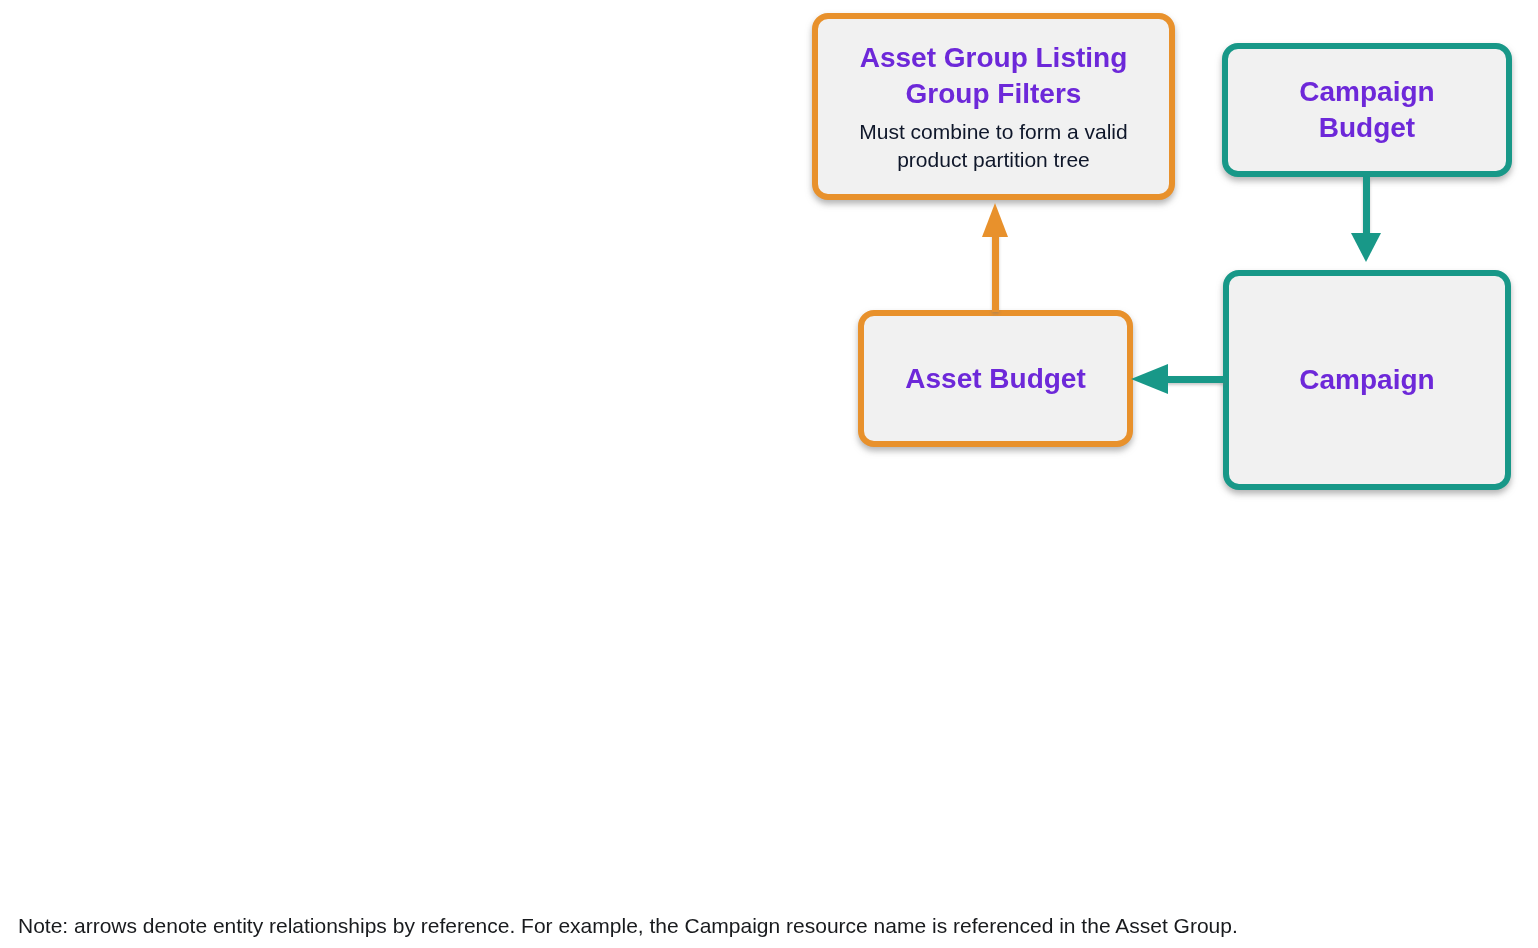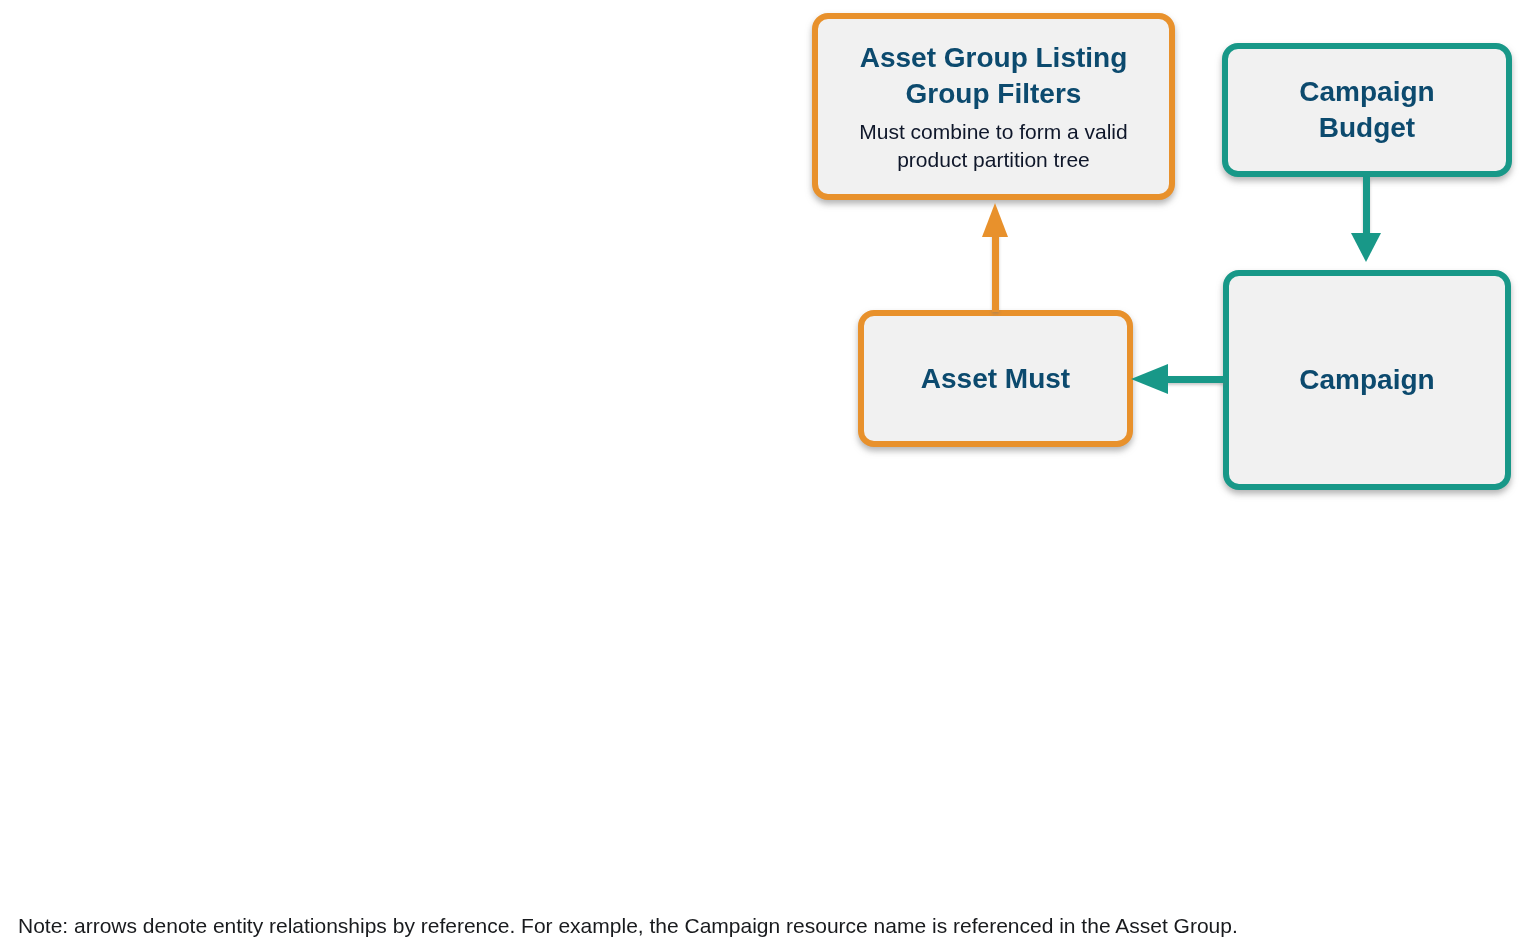--- a/index.html
+++ b/index.html
@@ -27,21 +27,21 @@
     align-items: center;
     justify-content: center;
     text-align: center;
   }
   .node.orange { border-color: #E8912C; }
   .node.teal   { border-color: #189888; }
   .node-title {
     font-weight: bold;
     font-size: 28px;
     line-height: 36px;
-    color: #0c4a6e;
+    color: #6d28d9;
     white-space: pre-line;
   }
   .node-subtitle {
     font-size: 21px;
     line-height: 28px;
     color: #0f172a;
     white-space: pre-line;
     margin-top: 6px;
   }
   .shaft {
@@ -105,21 +105,21 @@
     <div class="node-subtitle">Must combine to form a valid
 product partition tree</div>
   </div>
 
   <div class="node teal" id="node-budget">
     <div class="node-title">Campaign
 Budget</div>
   </div>
 
   <div class="node orange" id="node-assetgrp">
-    <div class="node-title">Asset Must</div>
+    <div class="node-title">Asset Budget</div>
   </div>
 
   <div class="node teal" id="node-campaign">
     <div class="node-title">Campaign</div>
   </div>
 
   <div class="shaft orange" id="arrow-up-shaft"></div>
   <div class="head up-orange" id="arrow-up-head"></div>
 
   <div class="shaft teal" id="arrow-down-shaft"></div>

